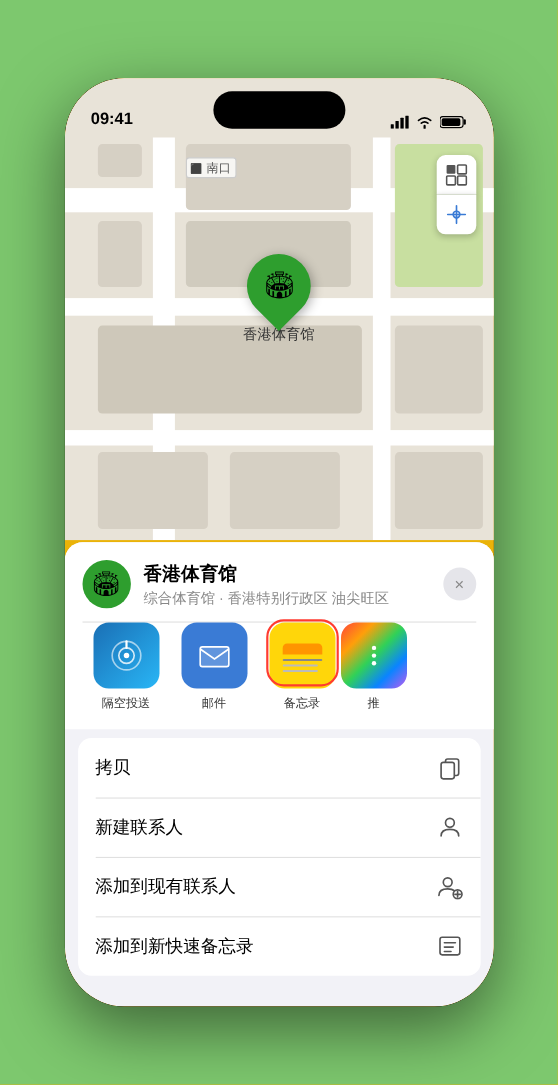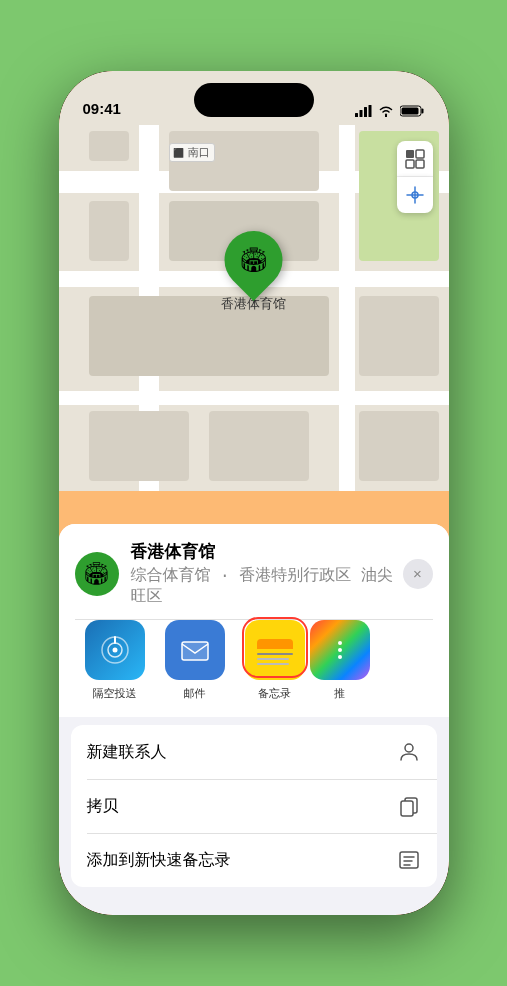--- a/index.html
+++ b/index.html
@@ -22,21 +22,21 @@
       position: relative;
       overflow: hidden;
       box-shadow: 0 20px 60px rgba(0,0,0,0.5), inset 0 0 0 2px #333;
     }
 
     .phone-screen {
       position: absolute;
       top: 0; left: 0; right: 0; bottom: 0;
       border-radius: 54px;
       overflow: hidden;
-      background: #fdba74;
+      background: #eab308;
     }
 
     
     .dynamic-island {
       position: absolute;
       top: 12px;
       left: 50%;
       transform: translateX(-50%);
       width: 120px;
       height: 34px;
@@ -220,24 +220,23 @@
       flex: 1;
     }
 
     .location-name {
       font-size: 17px;
       font-weight: 600;
       color: #000;
     }
 
     .location-sub {
-      font-size: 16px;
+      font-size: 13px;
       color: #888;
       margin-top: 2px;
-      font-family: Liberation Mono, monospace;
     }
 
     .close-btn {
       width: 30px;
       height: 30px;
       background: #e5e5ea;
       border-radius: 50%;
       display: flex;
       align-items: center;
       justify-content: center;
@@ -503,39 +502,51 @@
             </div>
             <div class="share-label">推</div>
           </div>
 
         </div>
       </div>
 
       <div class="action-list">
 
         <div class="action-item">
+          <span class="action-label">拷贝</span>
+          <span class="action-icon">
+            <svg width="24" height="24" viewBox="0 0 24 24">
+              <rect x="8" y="4" width="12" height="15" rx="2" stroke="#555" stroke-width="1.5" fill="none"></rect>
+              <rect x="4" y="7" width="12" height="15" rx="2" stroke="#555" stroke-width="1.5" fill="white"></rect>
+            </svg>
+          </span>
+        </div>
+
+        <div class="action-item">
           <span class="action-label">新建联系人</span>
           <span class="action-icon">
             <svg width="24" height="24" viewBox="0 0 24 24">
               <circle cx="12" cy="8" r="4" stroke="#555" stroke-width="1.5" fill="none"></circle>
               <path d="M4 20 Q4 14 12 14 Q20 14 20 20" stroke="#555" stroke-width="1.5" fill="none" stroke-linecap="round"></path>
             </svg>
           </span>
         </div>
 
         <div class="action-item">
-          <span class="action-label">拷贝</span>
+          <span class="action-label">添加到现有联系人</span>
           <span class="action-icon">
             <svg width="24" height="24" viewBox="0 0 24 24">
-              <rect x="8" y="4" width="12" height="15" rx="2" stroke="#555" stroke-width="1.5" fill="none"></rect>
-              <rect x="4" y="7" width="12" height="15" rx="2" stroke="#555" stroke-width="1.5" fill="white"></rect>
+              <circle cx="10" cy="8" r="4" stroke="#555" stroke-width="1.5" fill="none"></circle>
+              <path d="M2 20 Q2 14 10 14 Q14 14 16.5 16" stroke="#555" stroke-width="1.5" fill="none" stroke-linecap="round"></path>
+              <circle cx="19" cy="19" r="4" fill="white" stroke="#555" stroke-width="1.5"></circle>
+              <line x1="19" y1="16.5" x2="19" y2="21.5" stroke="#555" stroke-width="1.5" stroke-linecap="round"></line>
+              <line x1="16.5" y1="19" x2="21.5" y2="19" stroke="#555" stroke-width="1.5" stroke-linecap="round"></line>
             </svg>
           </span>
         </div>
-
 
         <div class="action-item">
           <span class="action-label">添加到新快速备忘录</span>
           <span class="action-icon">
             <svg width="24" height="24" viewBox="0 0 24 24">
               <rect x="3" y="4" width="18" height="16" rx="2" stroke="#555" stroke-width="1.5" fill="none"></rect>
               <line x1="7" y1="9" x2="17" y2="9" stroke="#555" stroke-width="1.5" stroke-linecap="round"></line>
               <line x1="7" y1="13" x2="15" y2="13" stroke="#555" stroke-width="1.5" stroke-linecap="round"></line>
               <line x1="7" y1="17" x2="13" y2="17" stroke="#555" stroke-width="1.5" stroke-linecap="round"></line>
             </svg>

